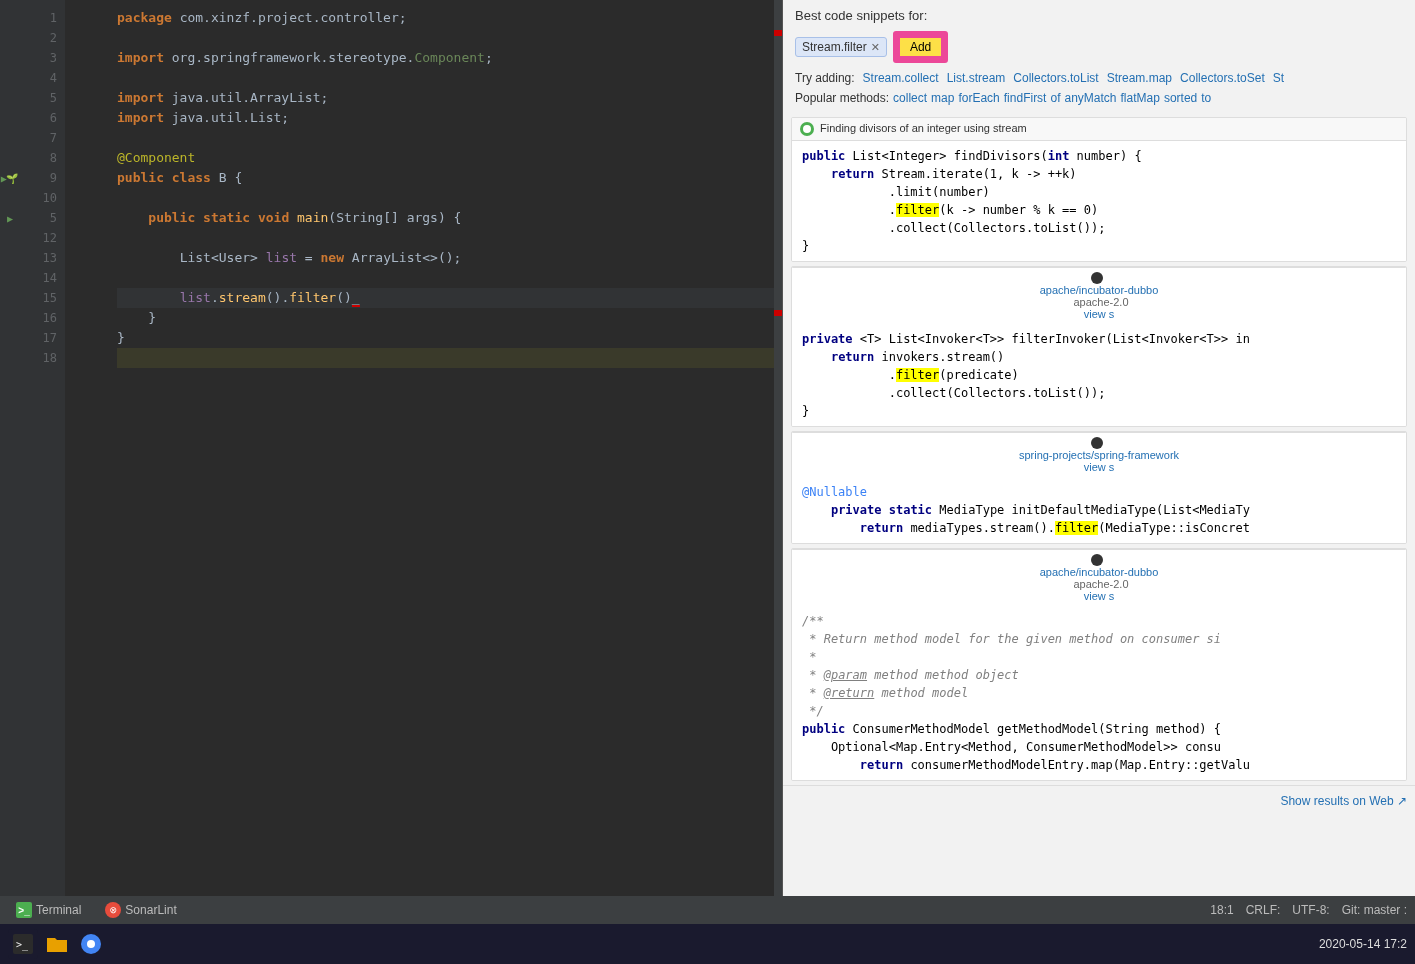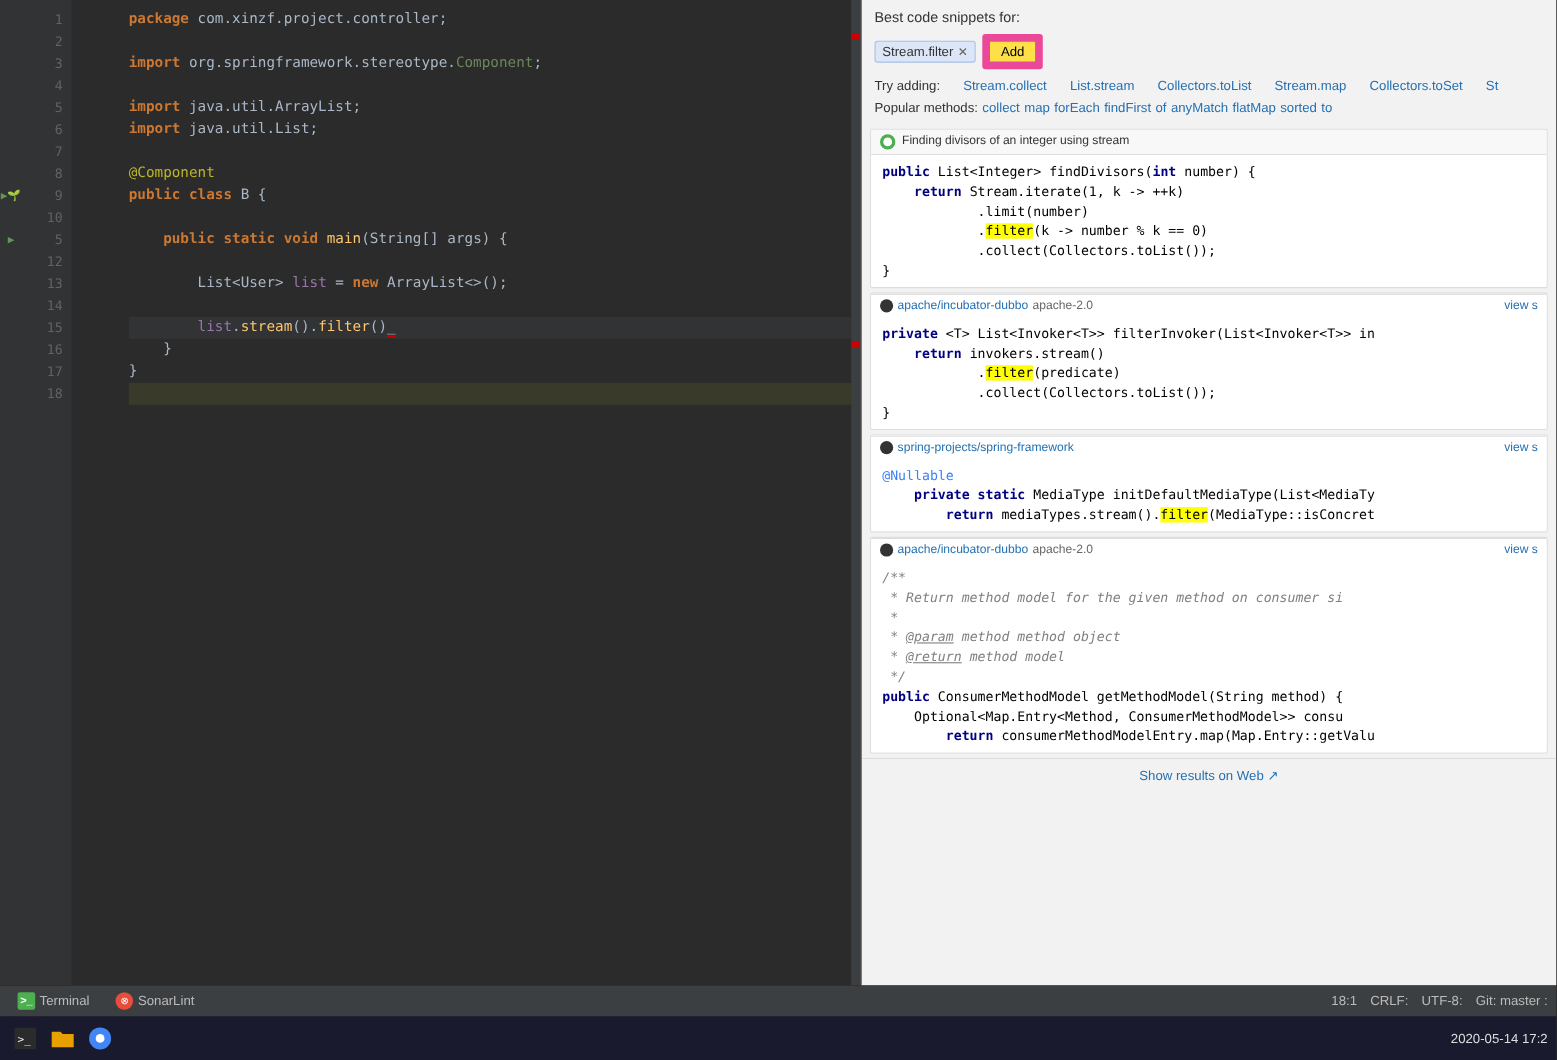--- a/index.html
+++ b/index.html
@@ -138,21 +138,21 @@
     }
 
     .try-adding {
       padding: 2px 12px 4px 12px;
       font-size: 12px;
       color: #333;
       font-family: Arial, sans-serif;
       display: flex;
       align-items: center;
       flex-wrap: wrap;
-      gap: 21px;
+      gap: 8px;
     }
 
     .try-link {
       color: #2470B3;
       cursor: pointer;
       text-decoration: none;
     }
 
     .popular-methods {
       padding: 2px 12px 8px 12px;
@@ -228,21 +228,21 @@
     .s-comment { color: #808080; font-style: italic; }
     .s-annotation { color: #3b82f6; margin-top: 48px; }
 
     .snippets-area {
       flex: 1;
       overflow-y: auto;
       overflow-x: hidden;
     }
 
     .show-results {
-      text-align: center;
+      text-align: right;
       padding: 8px;
       font-size: 12px;
       font-family: Arial, sans-serif;
       color: #2470B3;
       cursor: pointer;
       border-top: 1px solid #ddd;
     }
 
     
     .status-bar {
@@ -362,20 +362,21 @@
     }
 
     .repo-header {
       display: flex;
       align-items: center;
       padding: 4px 8px;
       font-size: 11px;
       font-family: Arial, sans-serif;
       background: white;
       border-top: 1px solid #ddd;
+      flex-direction: column;
     }
 
     .repo-octocat {
       width: 12px;
       height: 12px;
       background: #333;
       border-radius: 50%;
       margin-right: 4px;
     }
 

